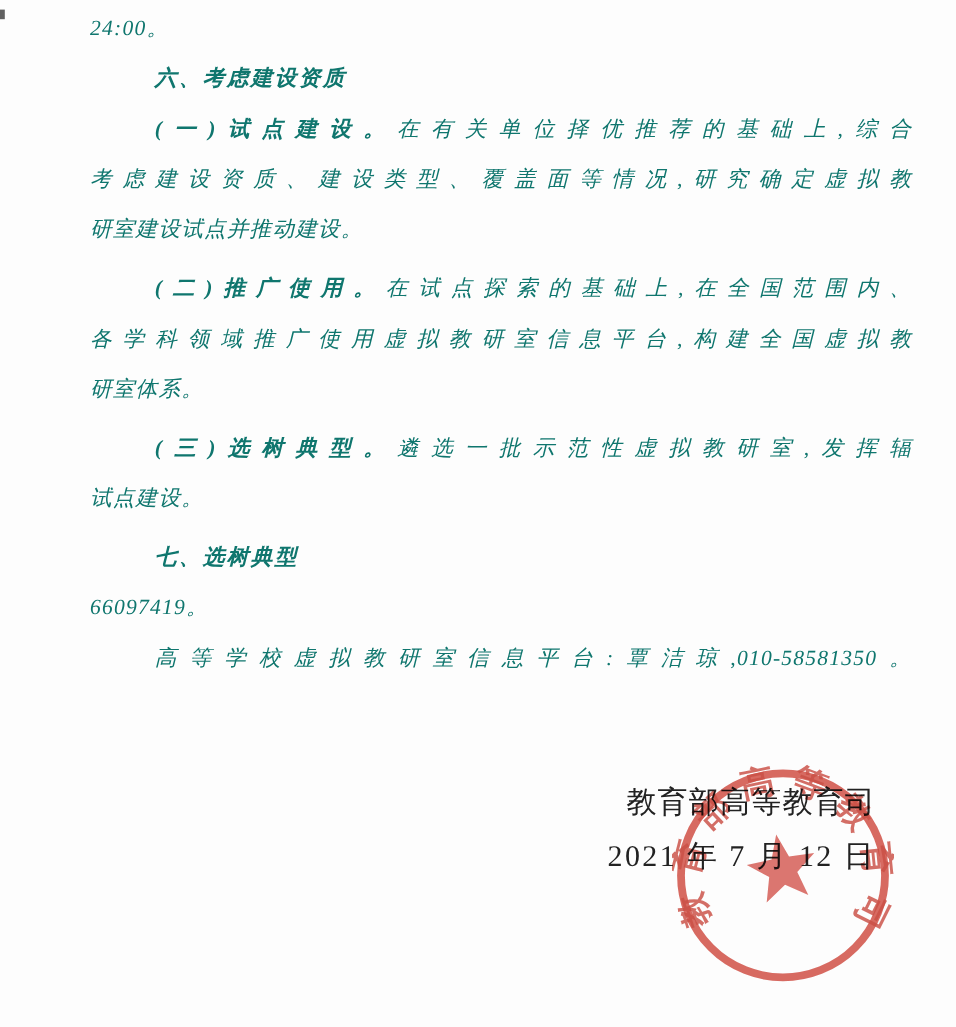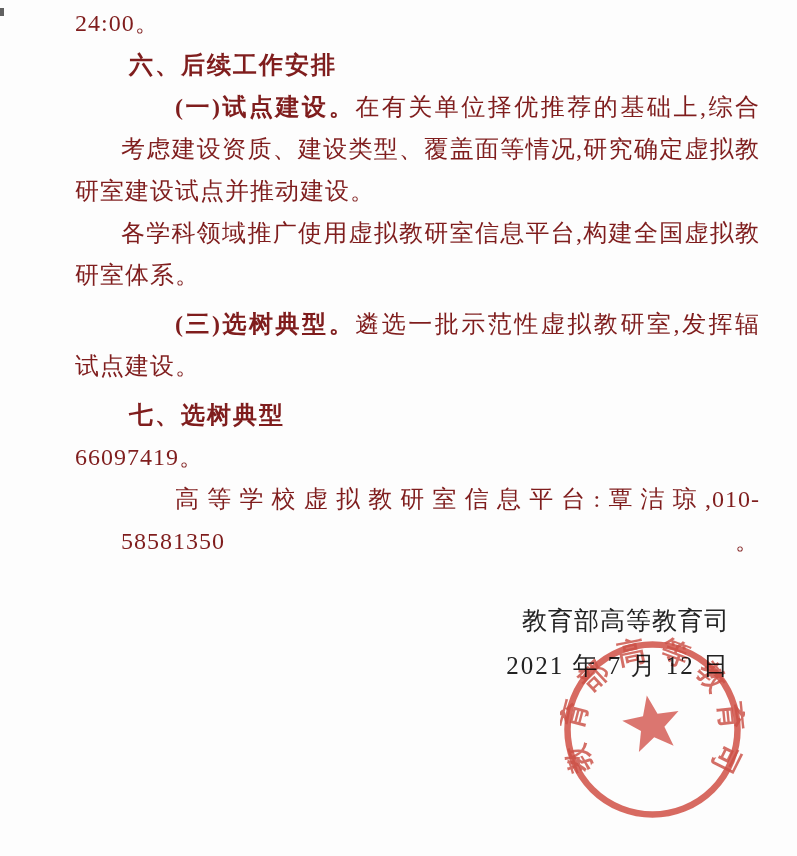--- a/index.html
+++ b/index.html
@@ -9,32 +9,32 @@
     position: relative;
     overflow: hidden;
     font-family: "Liberation Serif", "DejaVu Serif", serif;
   }
   .page {
     position: absolute; inset: 0;
     padding: 2px 37px 0 75px;
     box-sizing: border-box;
   }
   .line {
-    font-size: 24px;
+    font-size: 18px;
     line-height: 42px;
     height: 42px;
-    color: #7f1d1d;
+    color: #0f766e;
     letter-spacing: 1px;
     white-space: nowrap;
+    font-style: italic;
   }
   .just {
     text-align: justify;
     text-align-last: justify;
     white-space: normal;
-    margin-left: 46px;
   }
   .ind { text-indent: 54px; }
   .sp { margin-top: 7px; }
   .b { font-weight: 700; }
   .head .b {
     font-family: "Liberation Sans", "DejaVu Sans", sans-serif;
     letter-spacing: 2px;
   }
   .sig-block {
     margin-top: 80px;
@@ -64,26 +64,27 @@
     opacity: 0.8;
   }
 </style>
 </head>
 <body>
 
 <div class="page">
 
   <div class="line"><span>24:00。</span></div>
 
-  <div class="line ind head"><span class="b">六、后续工作安排</span></div>
+  <div class="line ind head"><span class="b">六、考虑建设资质</span></div>
 
   <div class="line ind just"><span class="b">(一)试点建设。</span><span>在有关单位择优推荐的基础上,综合</span></div>
   <div class="line just"><span>考虑建设资质、建设类型、覆盖面等情况,研究确定虚拟教</span></div>
   <div class="line"><span>研室建设试点并推动建设。</span></div>
 
+  <div class="line ind just sp"><span class="b">(二)推广使用。</span><span>在试点探索的基础上,在全国范围内、</span></div>
   <div class="line just"><span>各学科领域推广使用虚拟教研室信息平台,构建全国虚拟教</span></div>
   <div class="line"><span>研室体系。</span></div>
 
   <div class="line ind just sp"><span class="b">(三)选树典型。</span><span>遴选一批示范性虚拟教研室,发挥辐</span></div>
   <div class="line"><span>试点建设。</span></div>
 
   <div class="line ind head sp"><span class="b">七、选树典型</span></div>
 
   <div class="line"><span>66097419。</span></div>
   <div class="line ind just"><span>高等学校虚拟教研室信息平台:覃洁琼,010-58581350。</span></div>

